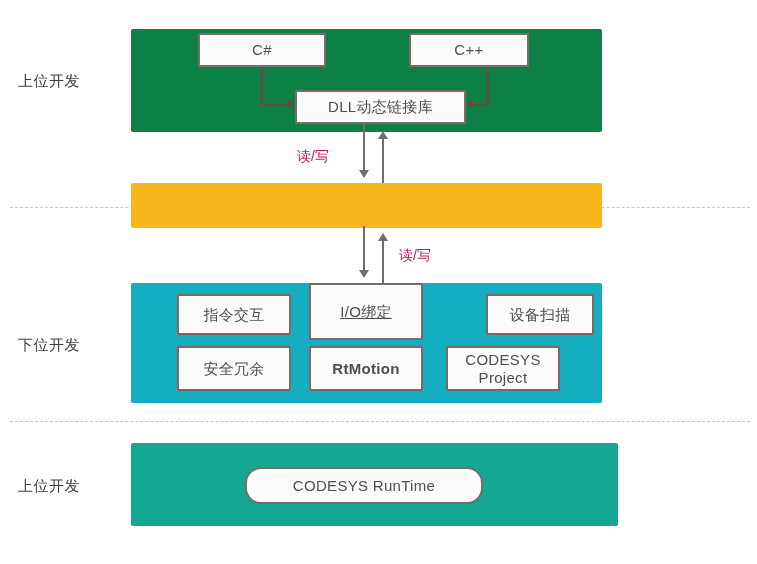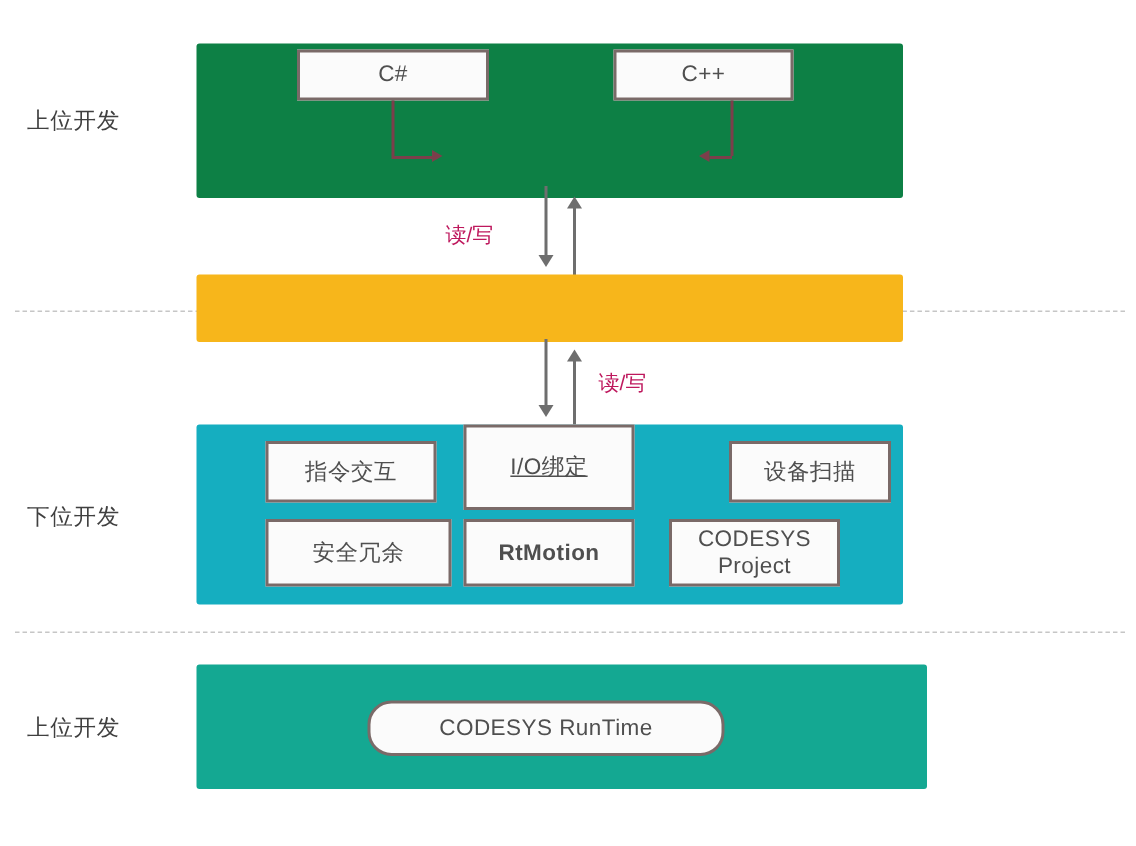--- a/index.html
+++ b/index.html
@@ -122,20 +122,21 @@
   <div class="row-label" style="left:18px; top:337px;">下位开发</div>
 
   <div class="row-label" style="left:18px; top:478px;">上位开发</div>
 
   <div class="band band-top" style="left:131px; top:29px; width:471px; height:103px;"></div>
 
   <div class="box" style="left:198px; top:33px; width:128px; height:34px;">C#</div>
 
   <div class="box" style="left:409px; top:33px; width:120px; height:34px;">C++</div>
 
+  <div class="box" style="left:295px; top:90px; width:171px; height:34px;">DLL动态链接库</div>
 
   <div class="mline v" style="left:261px; top:67px; height:37px;"></div>
   <div class="mline h" style="left:261px; top:104px; width:27px;"></div>
   <div class="mhead" style="left:288px; top:99.5px;"></div>
 
   <div class="mline v" style="left:487px; top:67px; height:37px;"></div>
   <div class="mline h" style="left:473px; top:104px; width:15px;"></div>
   <div class="mhead left" style="left:466px; top:99.5px;"></div>
 
   <div class="gline" style="left:363px; top:124px; height:48px;"></div>
@@ -158,21 +159,21 @@
   <div class="rw-label" style="left:399px; top:248px;">读/写</div>
 
   <div class="band band-low" style="left:131px; top:283px; width:471px; height:120px;"></div>
 
   <div class="box" style="left:177px; top:294px; width:114px; height:41px;">指令交互</div>
 
   <div class="box" style="left:309px; top:283px; width:114px; height:57px;text-decoration:underline;">I/O绑定</div>
 
   <div class="box" style="left:446px; top:294px; width:108px; height:41px;margin-left:40px;">设备扫描</div>
 
-  <div class="box" style="left:177px; top:346px; width:124px; height:45px;">安全冗余</div>
+  <div class="box" style="left:177px; top:346px; width:114px; height:45px;">安全冗余</div>
 
   <div class="box" style="left:446px; top:346px; width:114px; height:45px; flex-direction:column;">
     <span class="two-line">CODESYS</span>
     <span class="two-line">Project</span>
   </div>
 
   <div class="box bold" style="left:309px; top:346px; width:114px; height:45px;">RtMotion</div>
 
   <div class="band band-bottom" style="left:131px; top:443px; width:487px; height:83px;"></div>
 

